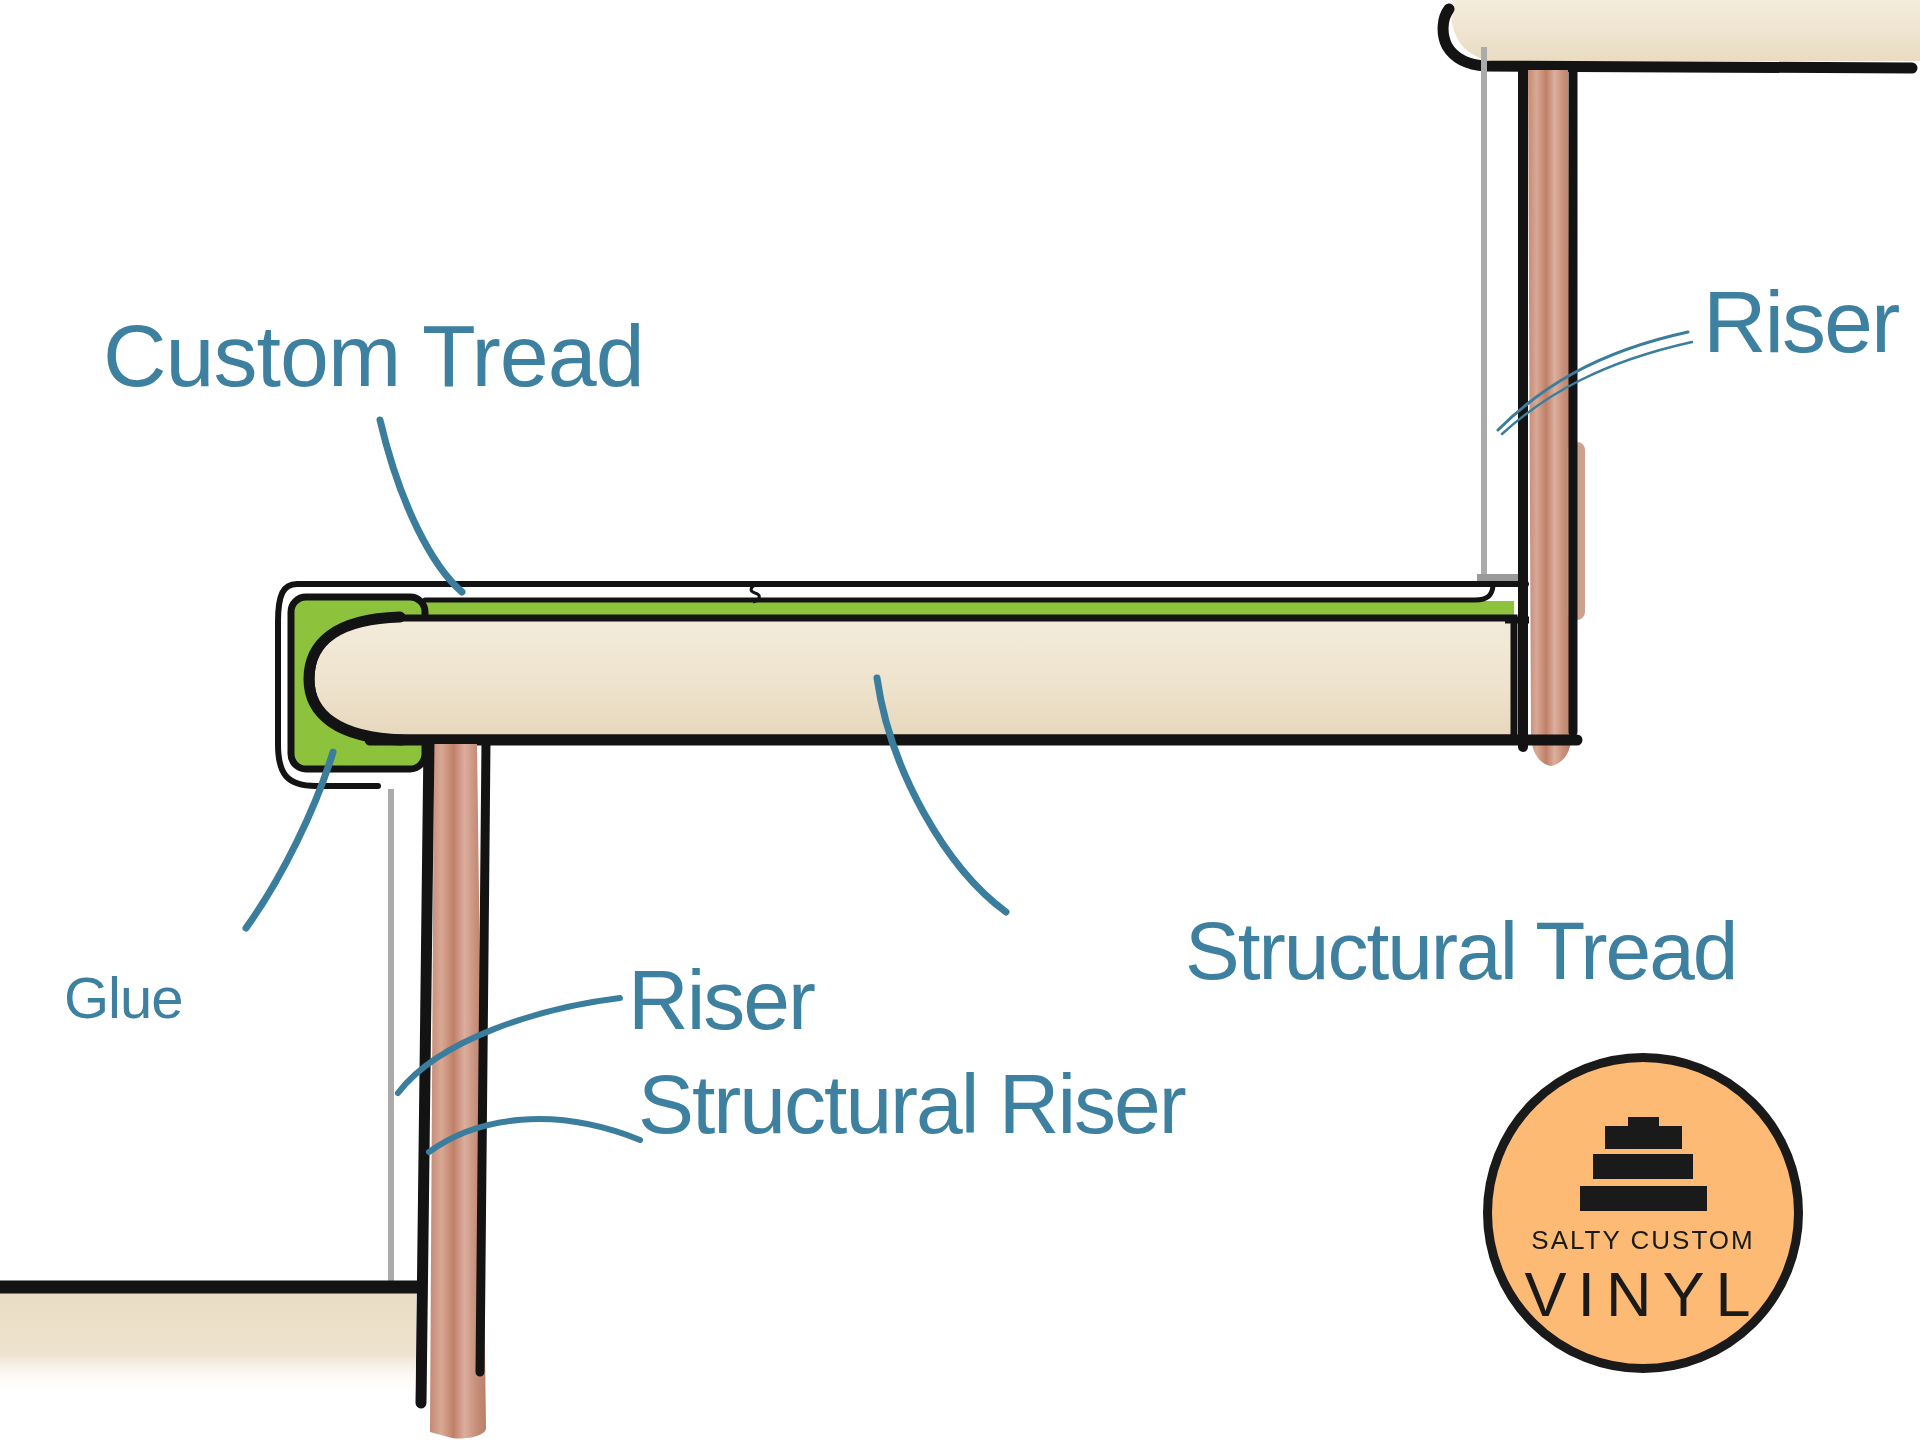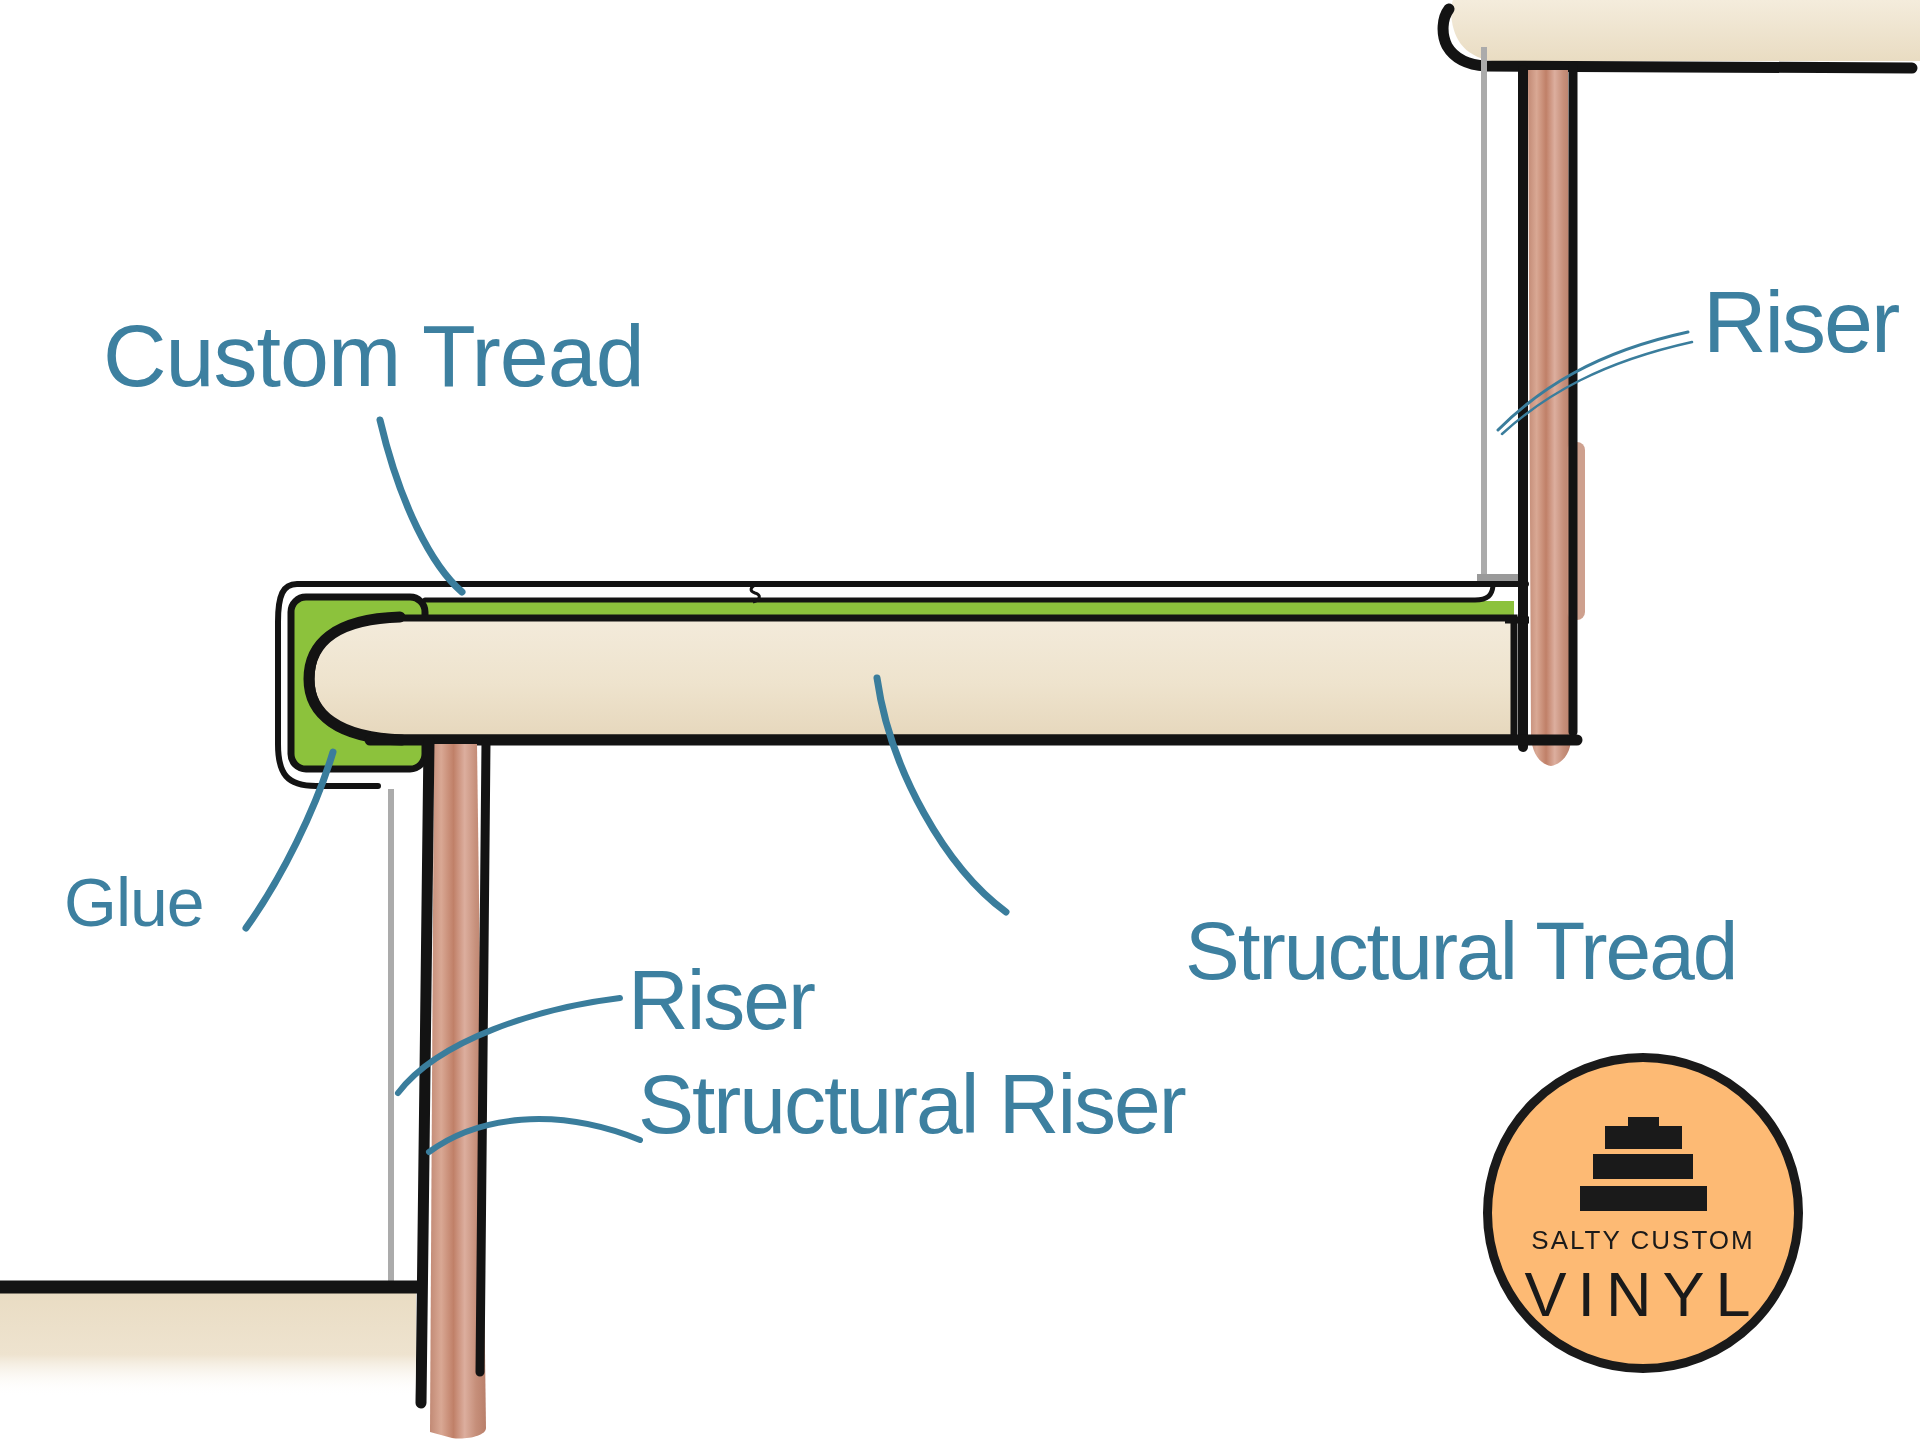--- a/index.html
+++ b/index.html
@@ -16,21 +16,21 @@
     color:#3d80a0;
     font-family:"Liberation Sans", sans-serif;
     font-weight:300;
     letter-spacing:-1px;
     line-height:1;
     white-space:nowrap;
     text-align:center;
   }
   .lbl-custom-tread{left:103px;top:312px;font-size:88px;}
   .lbl-riser-top{left:1703px;top:278px;font-size:88px;letter-spacing:-2px;}
-  .lbl-glue{left:64px;top:868px;font-size:68px;}
+  .lbl-glue{left:64px;top:969px;font-size:58px;}
   .lbl-riser-mid{left:628px;top:958px;font-size:84px;letter-spacing:-2px;}
   .lbl-structural-riser{left:638px;top:1062px;font-size:84px;letter-spacing:-2px;}
   .lbl-structural-tread{left:1185px;top:882px;font-size:82px;letter-spacing:-2px;margin-top:28px;}
 
   .logo{
     position:absolute;left:1483px;top:1053px;
     width:320px;height:320px;
     box-sizing:border-box;
     border:9px solid #1a1a1a;
     border-radius:50%;

